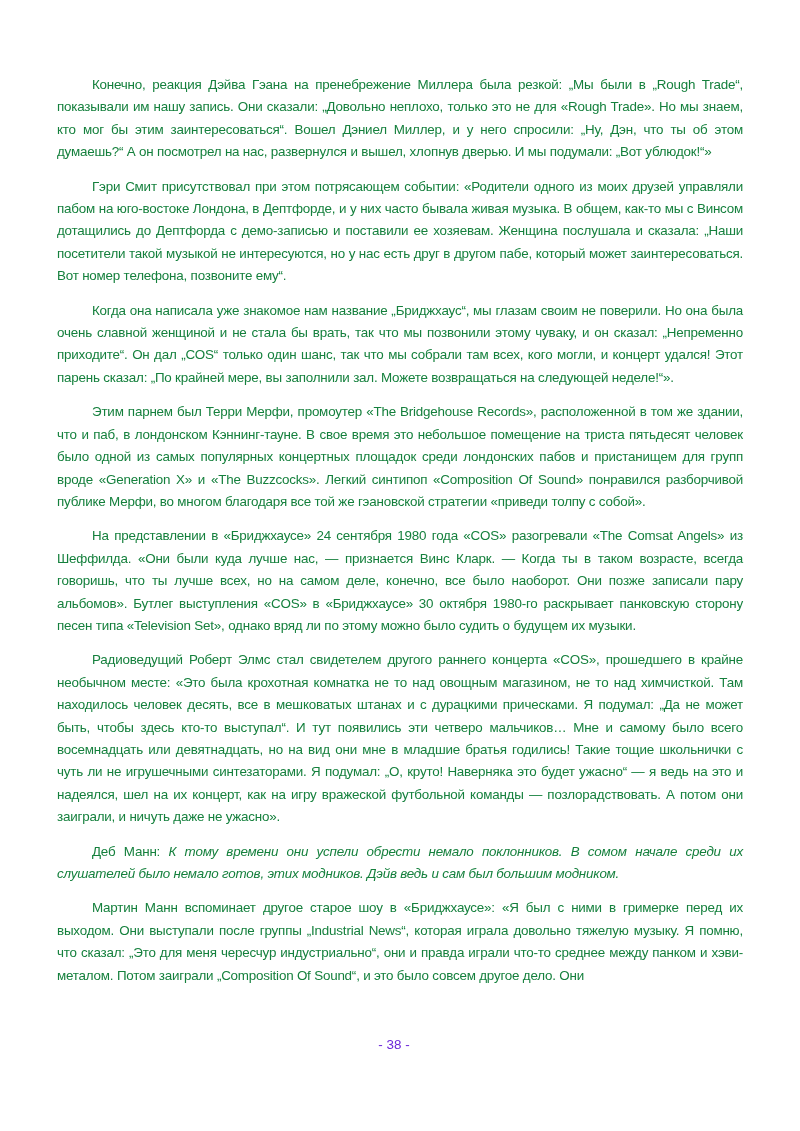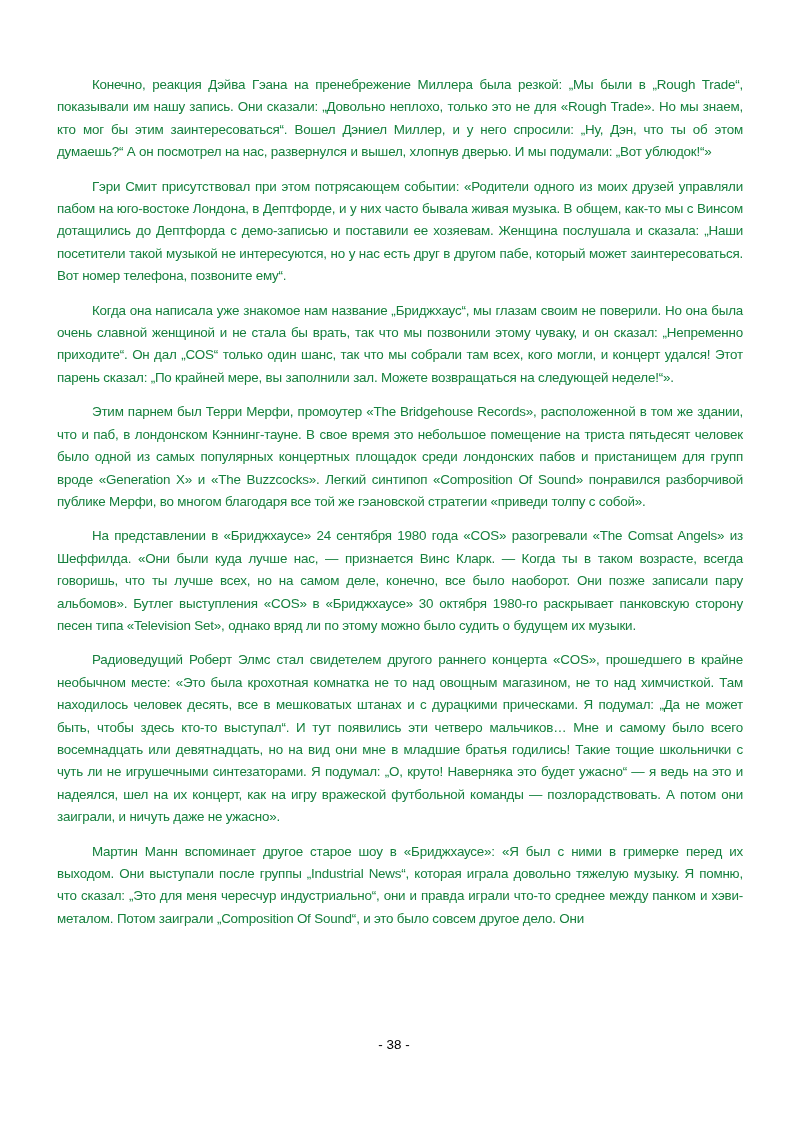--- a/index.html
+++ b/index.html
@@ -9,29 +9,30 @@
     font-family: "Liberation Sans", sans-serif;
     font-size: 13.4px; line-height: 22.4px; color: #15803d;
     letter-spacing: -0.2px;
   }
   .para { margin: 0 0 0 0; text-indent: 35px; text-align: justify; }
   .para + .para { margin-top: 12px; }
   .para.gap { margin-top: 22px; }
   .it { font-style: italic; }
   .page-number {
     position: absolute; left: 0; width: 788px; top: 1037px; text-align: center;
-    font-family: "Liberation Sans", sans-serif; font-size: 13.4px; color: #000000;
+    font-family: "Liberation Sans", sans-serif; font-size: 13.4px; color: #6d28d9;
   }
 </style>
 </head>
 <body>
 
 <div class="page">
   <p class="para">Конечно, реакция Дэйва Гэана на пренебрежение Миллера была резкой: „Мы были в „Rough Trade“, показывали им нашу запись. Они сказали: „Довольно неплохо, только это не для «Rough Trade». Но мы знаем, кто мог бы этим заинтересоваться“. Вошел Дэниел Миллер, и у него спросили: „Ну, Дэн, что ты об этом думаешь?“ А он посмотрел на нас, развернулся и вышел, хлопнув дверью. И мы подумали: „Вот ублюдок!“»</p>
   <p class="para">Гэри Смит присутствовал при этом потрясающем событии: «Родители одного из моих друзей управляли пабом на юго-востоке Лондона, в Дептфорде, и у них часто бывала живая музыка. В общем, как-то мы с Винсом дотащились до Дептфорда с демо-записью и поставили ее хозяевам. Женщина послушала и сказала: „Наши посетители такой музыкой не интересуются, но у нас есть друг в другом пабе, который может заинтересоваться. Вот номер телефона, позвоните ему“.</p>
   <p class="para">Когда она написала уже знакомое нам название „Бриджхаус“, мы глазам своим не поверили. Но она была очень славной женщиной и не стала бы врать, так что мы позвонили этому чуваку, и он сказал: „Непременно приходите“. Он дал „COS“ только один шанс, так что мы собрали там всех, кого могли, и концерт удался! Этот парень сказал: „По крайней мере, вы заполнили зал. Можете возвращаться на следующей неделе!“».</p>
   <p class="para">Этим парнем был Терри Мерфи, промоутер «The Bridgehouse Records», расположенной в том же здании, что и паб, в лондонском Кэннинг-тауне. В свое время это небольшое помещение на триста пятьдесят человек было одной из самых популярных концертных площадок среди лондонских пабов и пристанищем для групп вроде «Generation X» и «The Buzzcocks». Легкий синтипоп «Composition Of Sound» понравился разборчивой публике Мерфи, во многом благодаря все той же гэановской стратегии «приведи толпу с собой».</p>
   <p class="para">На представлении в «Бриджхаусе» 24 сентября 1980 года «COS» разогревали «The Comsat Angels» из Шеффилда. «Они были куда лучше нас, — признается Винс Кларк. — Когда ты в таком возрасте, всегда говоришь, что ты лучше всех, но на самом деле, конечно, все было наоборот. Они позже записали пару альбомов». Бутлег выступления «COS» в «Бриджхаусе» 30 октября 1980-го раскрывает панковскую сторону песен типа «Television Set», однако вряд ли по этому можно было судить о будущем их музыки.</p>
   <p class="para">Радиоведущий Роберт Элмс стал свидетелем другого раннего концерта «COS», прошедшего в крайне необычном месте: «Это была крохотная комнатка не то над овощным магазином, не то над химчисткой. Там находилось человек десять, все в мешковатых штанах и с дурацкими прическами. Я подумал: „Да не может быть, чтобы здесь кто-то выступал“. И тут появились эти четверо мальчиков… Мне и самому было всего восемнадцать или девятнадцать, но на вид они мне в младшие братья годились! Такие тощие школьнички с чуть ли не игрушечными синтезаторами. Я подумал: „О, круто! Наверняка это будет ужасно“ — я ведь на это и надеялся, шел на их концерт, как на игру вражеской футбольной команды — позлорадствовать. А потом они заиграли, и ничуть даже не ужасно».</p>
+  <p class="para"><span>Деб Манн: </span><span class="it">К тому времени они успели обрести немало поклонников. В сомом начале среди их слушателей было немало готов, этих модников. Дэйв ведь и сам был большим модником.</span></p>
   <p class="para">Мартин Манн вспоминает другое старое шоу в «Бриджхаусе»: «Я был с ними в гримерке перед их выходом. Они выступали после группы „Industrial News“, которая играла довольно тяжелую музыку. Я помню, что сказал: „Это для меня чересчур индустриально“, они и правда играли что-то среднее между панком и хэви-металом. Потом заиграли „Composition Of Sound“, и это было совсем другое дело. Они</p>
 </div>
 
 <div class="page-number">- 38 -</div>
 
 </body></html>

